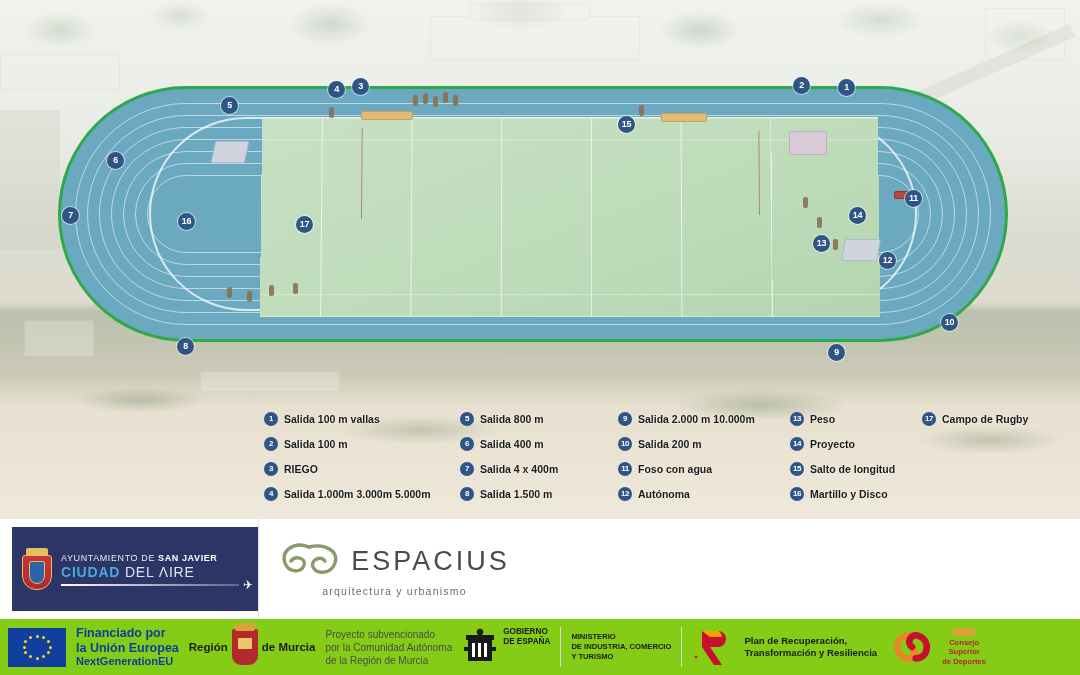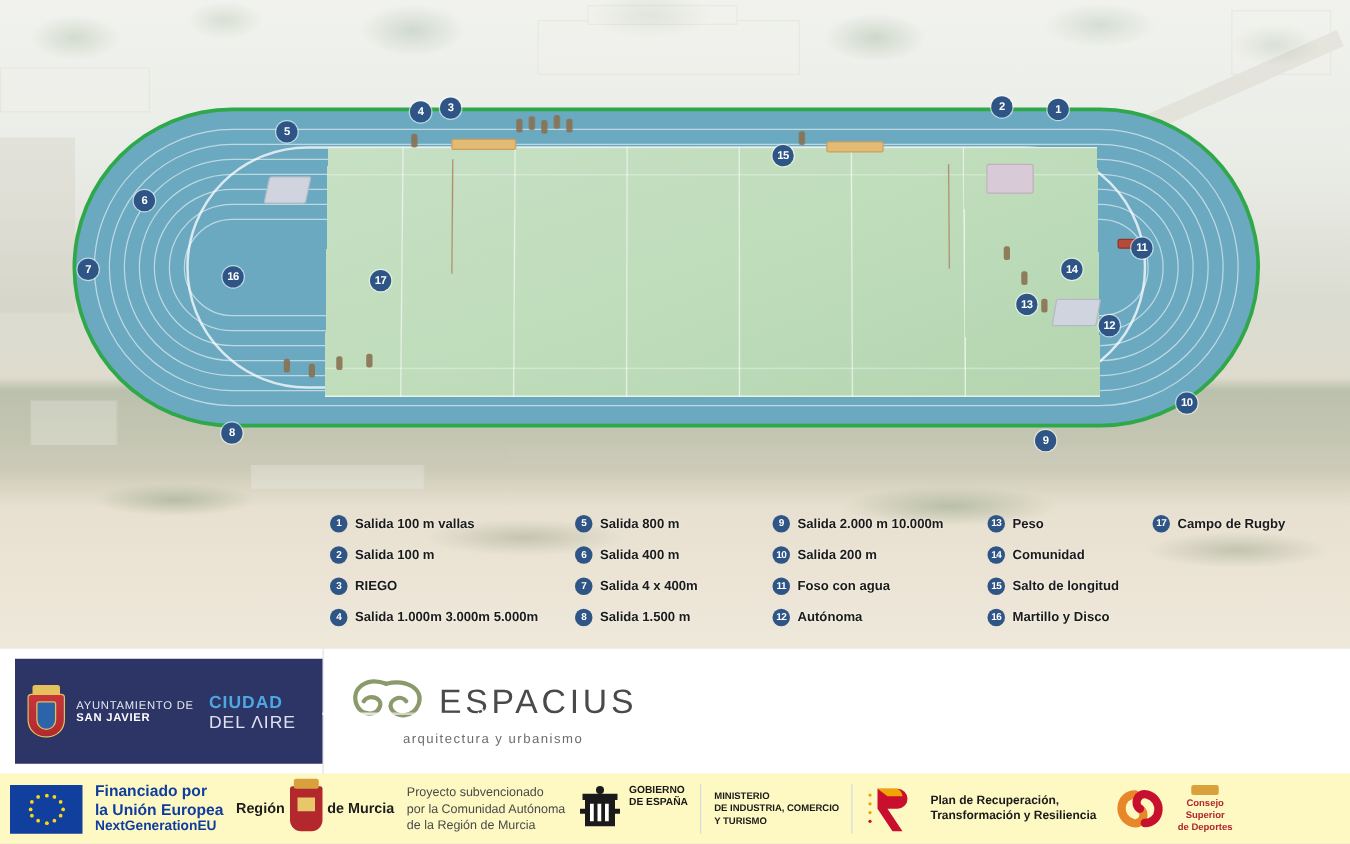--- a/index.html
+++ b/index.html
@@ -124,21 +124,21 @@
     border: 1.5px solid #e3c15c; border-radius: 3px 3px 14px 14px;
   }
   .crest-inner {
     position: absolute; left: 7px; top: 13px; width: 16px; height: 23px;
     background: #2b64a8; border: 1px solid #e3c15c; border-radius: 2px 2px 8px 8px;
   }
   .crest-crown {
     position: absolute; left: 4px; top: 0; width: 22px; height: 9px;
     background: #e3c15c; border-radius: 2px;
   }
-  .muni-text { display: flex; flex-direction: row; gap: 1px; align-items: center; }
+  .muni-text { display: flex; flex-direction: column; gap: 1px; }
   .muni-l1 { font-size: 9px; color: #e6e8f2; letter-spacing: .6px; }
   .muni-l1 b { color: #ffffff; }
   .muni-l2 { font-size: 14px; letter-spacing: .8px; color: #dfe3f0; }
   .muni-l2 b { color: #4ea7e0; margin-top: 28px; }
   .muni-rule {
     width: 178px; height: 2px; margin-top: 3px;
     background: linear-gradient(90deg, #ffffff, rgba(255,255,255,.25));
     position: relative;
   }
   .plane {
@@ -156,21 +156,21 @@
     align-items: center; justify-content: center; gap: 4px;
     border-left: 1px solid #e2e2e2;
   }
   .esp-row { display: flex; align-items: center; gap: 8px; }
   .esp-word { font-size: 27px; letter-spacing: 3px; color: #4a4a4a; }
   .esp-sub { font-size: 10.5px; letter-spacing: 1.2px; color: #6d6d6d; }
 
   
   .footer {
     position: absolute; left: 0; top: 619px; width: 1080px; height: 56px;
-    background: #fef9c3; display: flex; align-items: center; padding: 0 8px; gap: 10px;
+    background: #84cc16; display: flex; align-items: center; padding: 0 8px; gap: 10px;
   }
   .eu-flag {
     width: 58px; height: 39px; background: #103f9e; position: relative; flex: 0 0 auto;
   }
   .eu-star {
     position: absolute; width: 3px; height: 3px; background: #ffd617; border-radius: 50%;
   }
   .eu-text { line-height: 1.15; }
   .eu-text div { font-size: 12.5px; font-weight: bold; color: #0f3d9e; white-space: nowrap; }
   .eu-text .small { font-size: 11px; }
@@ -354,21 +354,21 @@
           <div class="legend-text">Autónoma</div>
         </div>
       </div>
       <div class="legend-col">
         <div class="legend-item">
           <div class="legend-badge">13</div>
           <div class="legend-text">Peso</div>
         </div>
         <div class="legend-item">
           <div class="legend-badge">14</div>
-          <div class="legend-text">Comunidad</div>
+          <div class="legend-text">Proyecto</div>
         </div>
         <div class="legend-item">
           <div class="legend-badge">15</div>
           <div class="legend-text">Salto de longitud</div>
         </div>
         <div class="legend-item">
           <div class="legend-badge">16</div>
           <div class="legend-text">Martillo y Disco</div>
         </div>
       </div>

